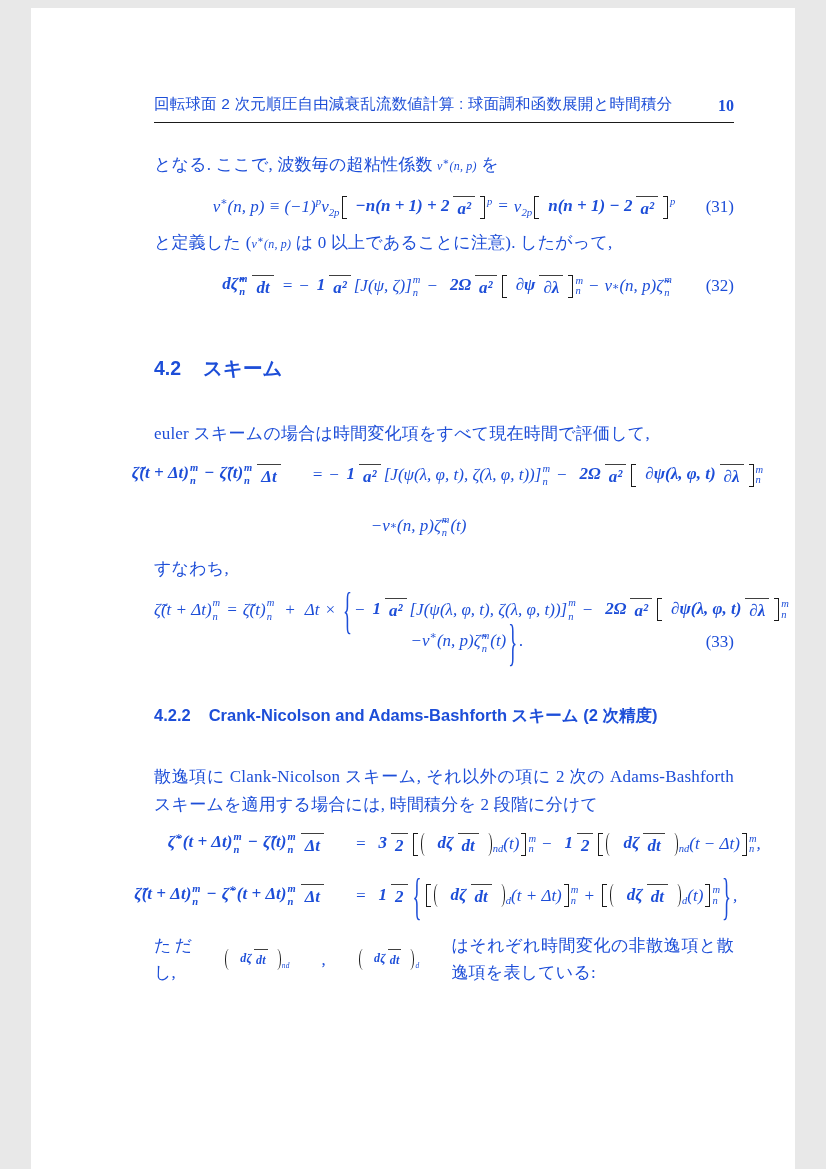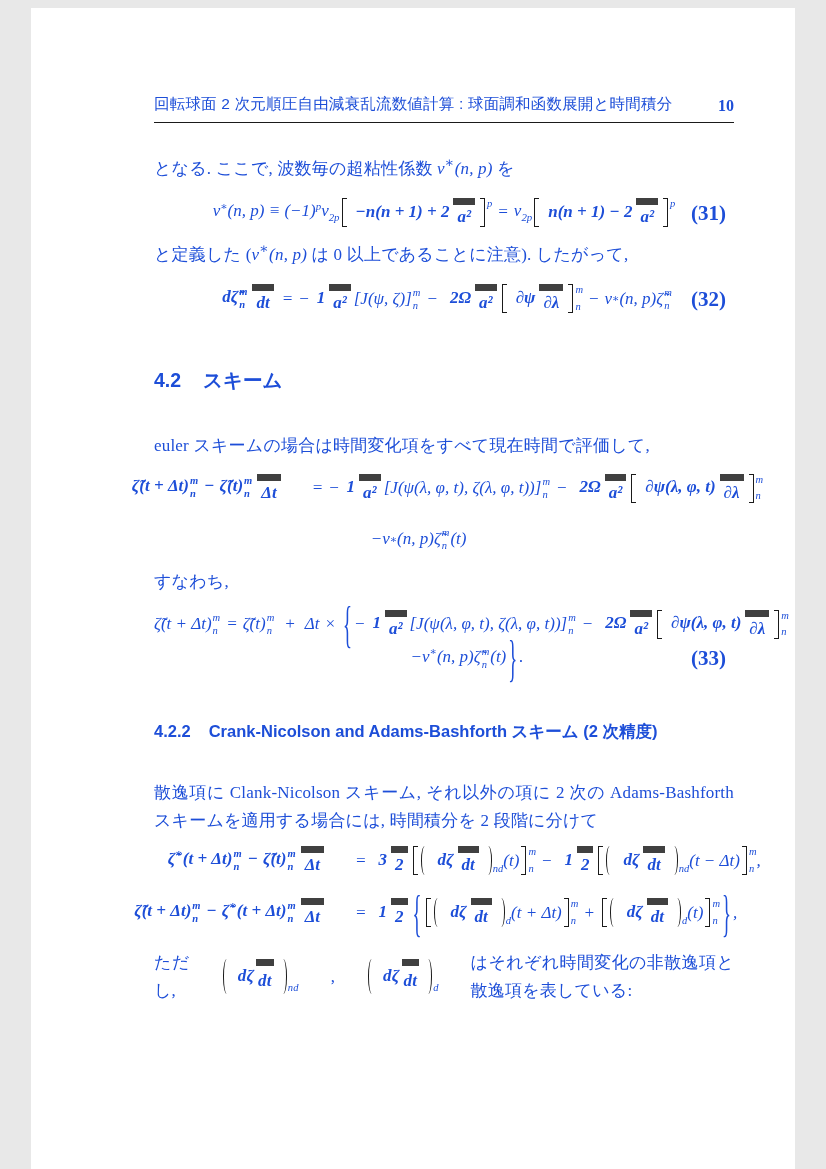--- a/index.html
+++ b/index.html
@@ -25,43 +25,43 @@
   .sec42 { font-size:19.5px; margin:54px 0 0 0; }
   .sec-sub { font-size:16.5px; margin:46px 0 0 0; }
   .h-sec .num { margin-right:22px; }
   .sec-sub .num { margin-right:18px; }
 
   
   .eqwrap { position:relative; display:flex; justify-content:center; align-items:center; }
   .eqline { font-style:italic; font-size:17px; white-space:nowrap; display:inline-block; }
   .eqline sup { font-size:0.64em; }
   .eqline sub { font-size:0.64em; }
-  .tag { position:absolute; right:8px; top:50%; transform:translateY(-50%);
-         font-style:normal; font-size:21px;font-weight:bold; }
+  .tag { position:absolute; right:0; top:50%; transform:translateY(-50%);
+         font-style:normal; font-size:17px; }
   .op { margin:0 5px; }
   .fr { display:inline-flex; flex-direction:row; align-items:center; vertical-align:middle; margin:0 3px;font-weight:bold; }
   .fr .nu { padding:0 4px 2px; white-space:nowrap; }
-  .fr .de { border-top:7px solid #404040; padding:2px 4px 0; white-space:nowrap; }
+  .fr .de { border-top:1px solid #404040; padding:2px 4px 0; white-space:nowrap; }
   .ss { display:inline-flex; flex-direction:column; align-items:flex-start;
         vertical-align:middle; font-size:0.62em; line-height:1.25; margin:0 1px; }
   .bgrp { display:inline-flex; align-items:center; vertical-align:middle; }
   .sqL { align-self:stretch; width:4px; border:1.4px solid #1a1a1a; border-right:0; margin:0 2px 0 2px; }
   .sqR { align-self:stretch; width:4px; border:1.4px solid #1a1a1a; border-left:0; margin:0 2px 0 2px; }
   .ssb { display:inline-flex; flex-direction:column; justify-content:space-between;
          align-self:stretch; font-size:0.62em; line-height:1; padding:1px 0; }
   .pL { align-self:stretch; width:6px; border-left:1.4px solid #1a1a1a;
         border-radius:55% 0 0 55% / 48% 0 0 48%; margin:0 3px 0 1px; }
   .pR { align-self:stretch; width:6px; border-right:1.4px solid #1a1a1a;
         border-radius:0 55% 55% 0 / 0 48% 48% 0; margin:0 1px 0 3px; }
   .brace { display:inline-block; transform:scaleY(2.75); font-style:normal;
            font-size:1.1em; vertical-align:middle; padding:0 2px; font-weight:400; }
   .align-grid { display:grid; grid-template-columns:max-content max-content;
                 justify-content:center; column-gap:4px; row-gap:16px; align-items:center;gap:23px; }
   .cell-r { display:flex; align-items:center; }
-  .imath { font-style:italic; font-size:17px; white-space:nowrap; }
+  .imath { font-style:italic; font-size:12px; white-space:nowrap; }
   .imath .fr .nu { padding:0 2px 1px; }
   .imath .fr .de { padding:1px 2px 0; }
 
   
   .pagefoot { position:absolute; left:123px; width:580px; top:1060px;
     border-top:1.2px solid #1a1a1a; padding-top:8px;
     display:flex; justify-content:space-between; font-size:15.5px; }
 </style>
 </head>
 <body>

